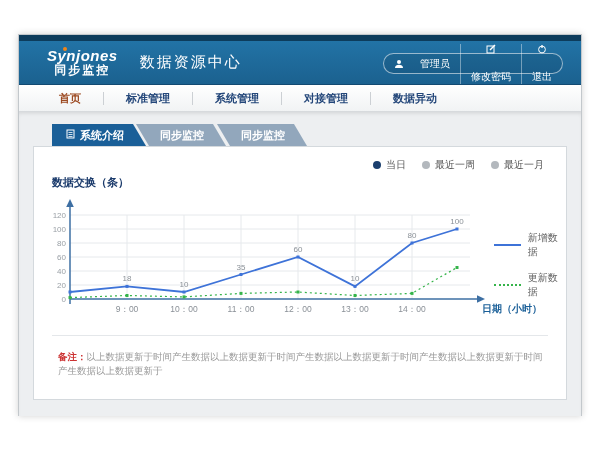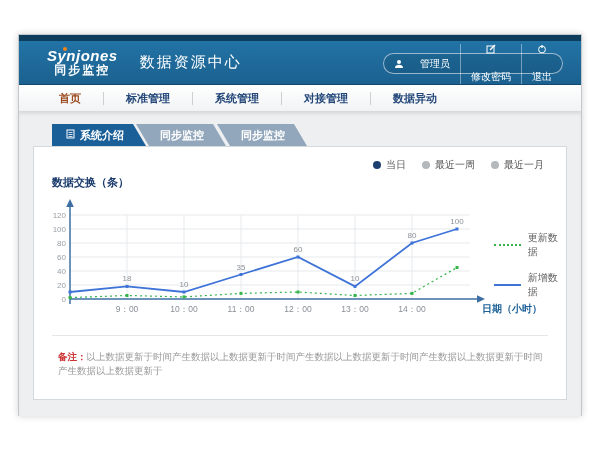--- a/index.html
+++ b/index.html
@@ -214,26 +214,26 @@
             <rect x="132.5" y="103.4" width="3" height="3" fill="#35b44a"></rect>
             <rect x="189.5" y="99.9" width="3" height="3" fill="#35b44a"></rect>
             <rect x="246.5" y="98.5" width="3" height="3" fill="#35b44a"></rect>
             <rect x="303.5" y="102" width="3" height="3" fill="#35b44a"></rect>
             <rect x="360.5" y="99.9" width="3" height="3" fill="#35b44a"></rect>
             <rect x="405.5" y="74" width="3" height="3" fill="#35b44a"></rect>
           </svg>
 
         <div class="legend">
           <div class="legend-item">
+            <span class="sample solid"></span>
+            <span>新增数据</span>
+          </div>
+          <div class="legend-item">
             <span class="sample dotted"></span>
             <span>更新数据</span>
-          </div>
-          <div class="legend-item">
-            <span class="sample solid"></span>
-            <span>新增数据</span>
           </div>
         </div>
 
         <div class="divider"></div>
 
         <div class="note">
           <span class="lbl">备注：</span><span>以上数据更新于时间产生数据以上数据更新于时间产生数据以上数据更新于时间产生数据以上数据更新于时间产生数据以上数据更新于</span>
         </div>
       </div>
     </div>

